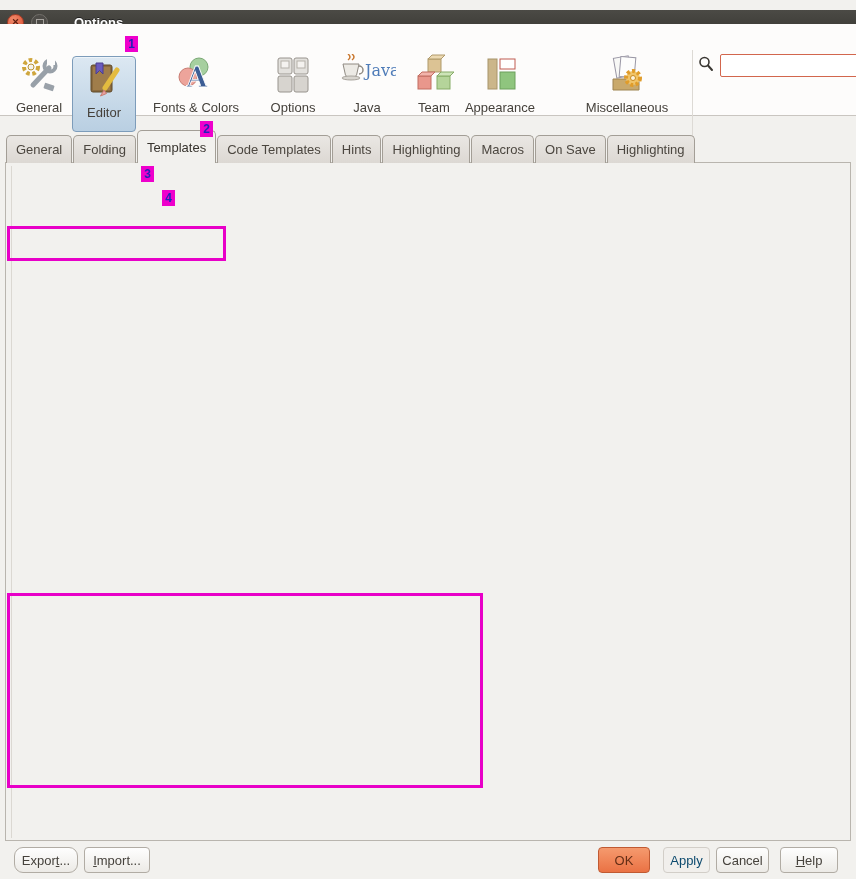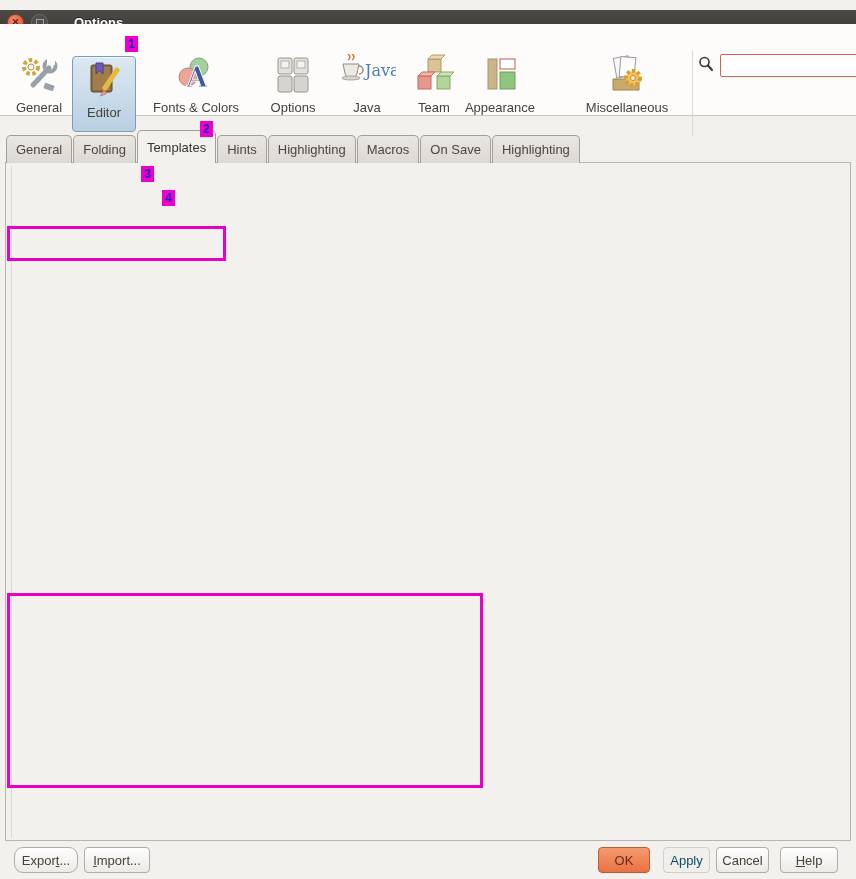--- a/index.html
+++ b/index.html
@@ -223,20 +223,21 @@
         </svg>
       </span>
       <input class="search-input" type="text" value="" style="">
     </div>
   </div>
 
   <div class="tabstrip">
     <div class="tab">General</div>
     <div class="tab">Folding</div>
     <div class="tab selected">Templates</div>
+    <div class="tab">Code Templates</div>
     <div class="tab">Hints</div>
     <div class="tab">Highlighting</div>
     <div class="tab">Macros</div>
     <div class="tab">On Save</div>
     <div class="tab">Highlighting</div>
   </div>
 
   <div class="content"></div>
   <div class="inner-edge"></div>
 

